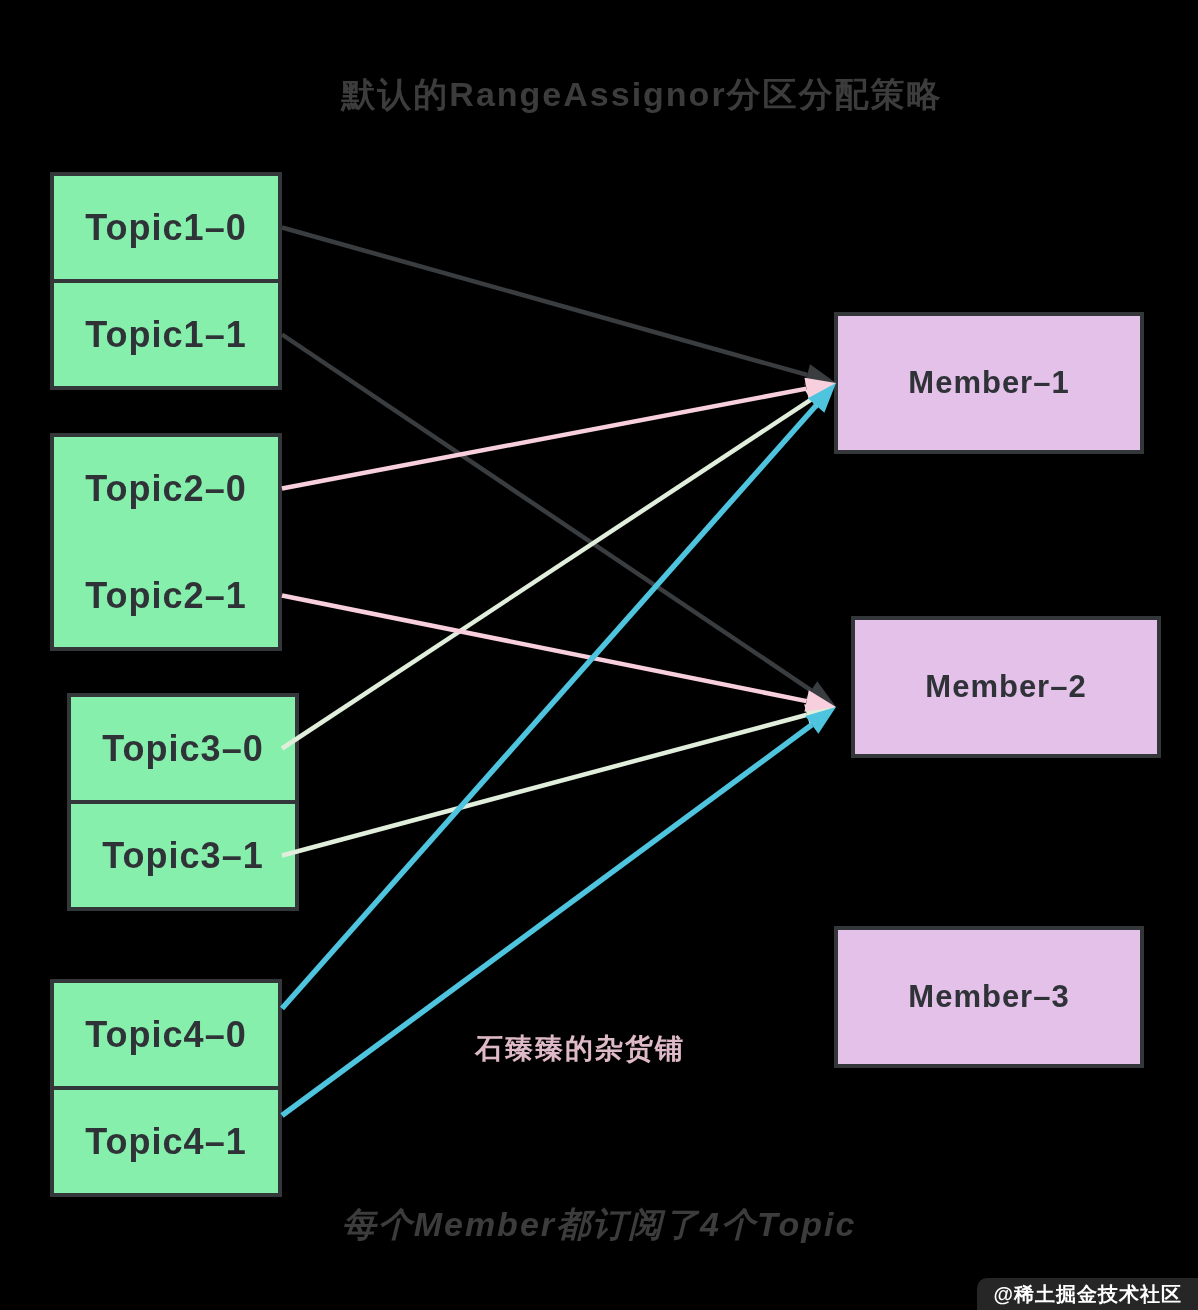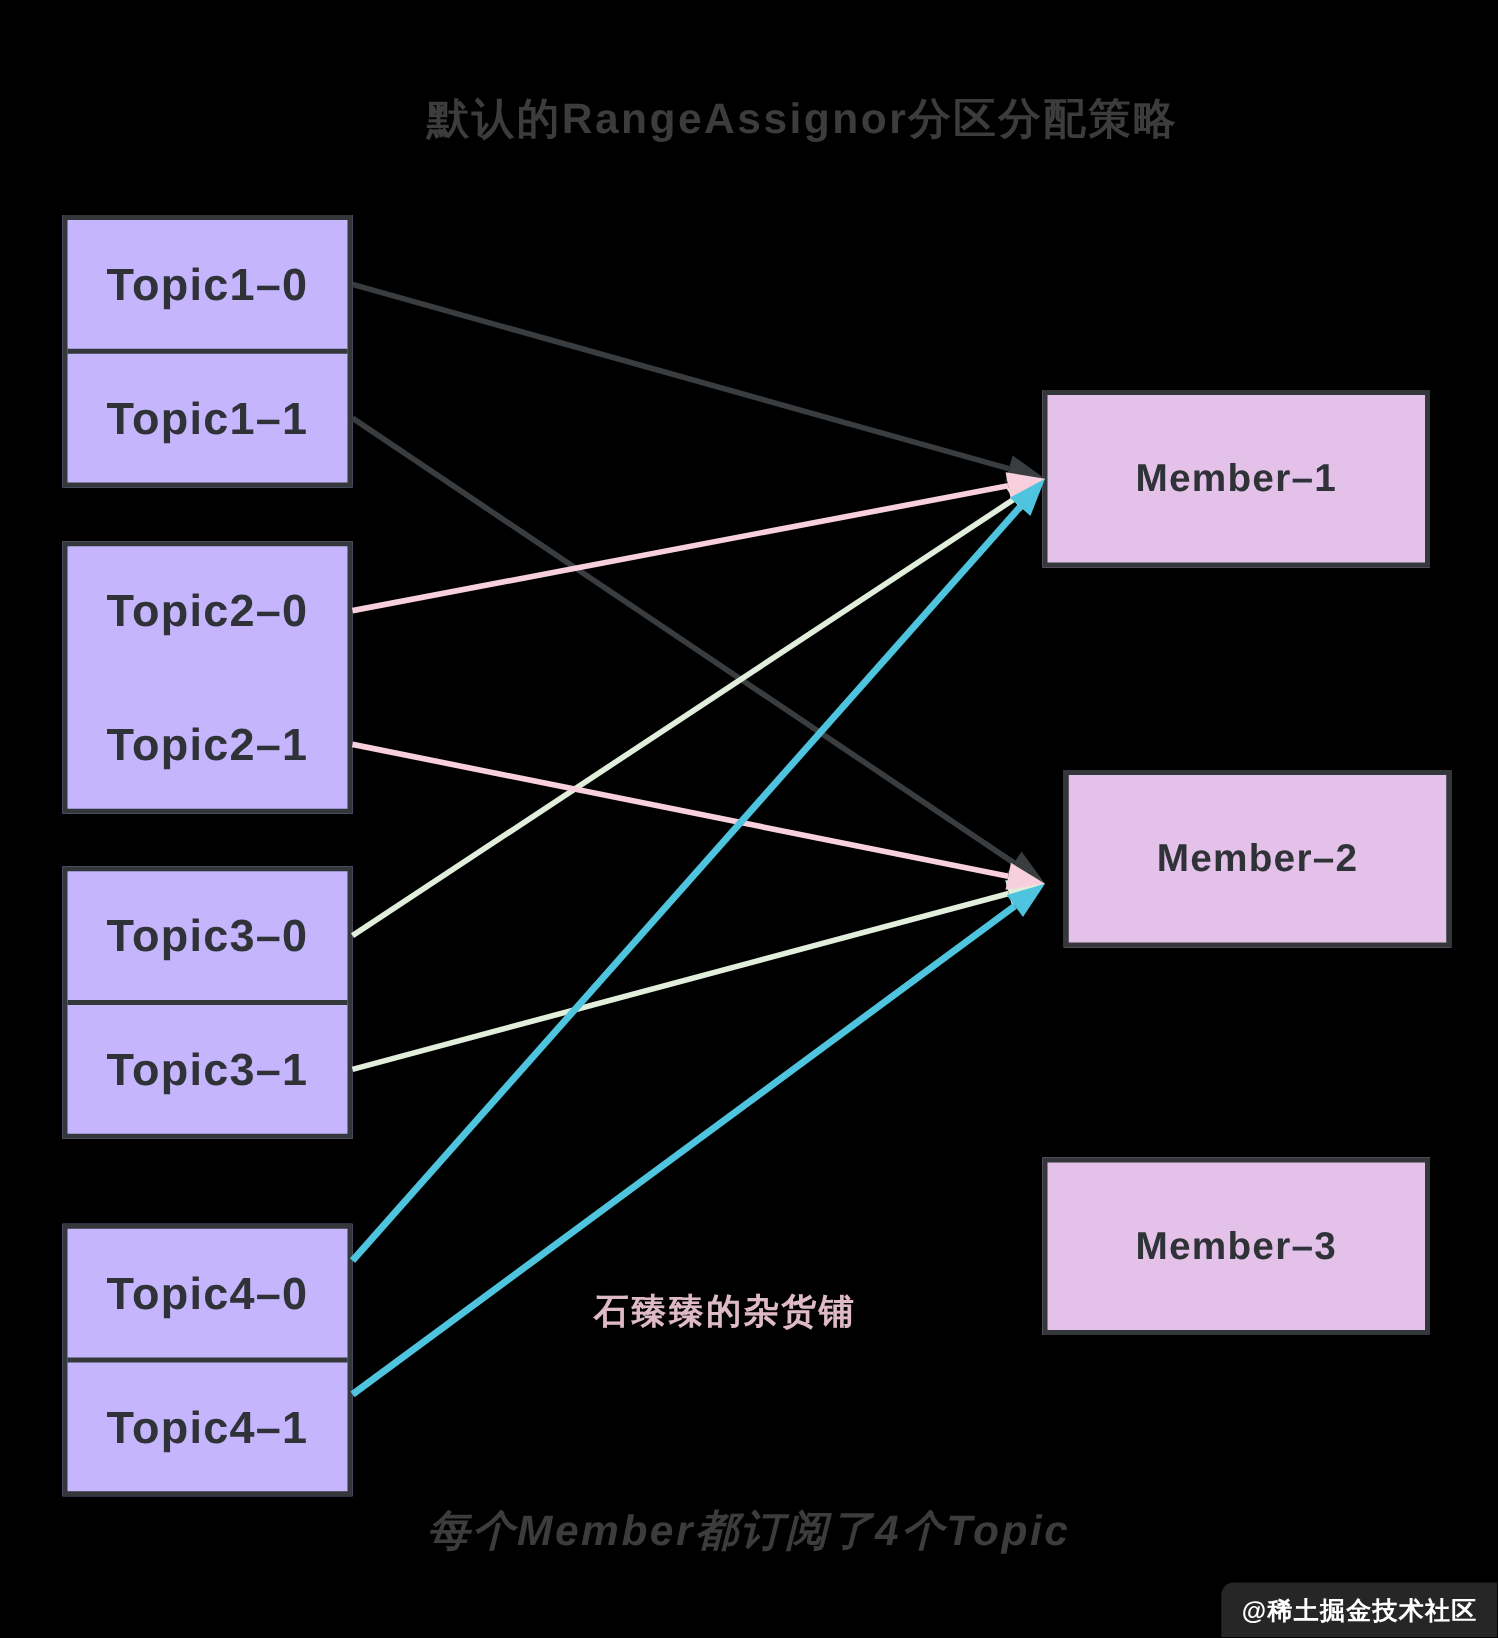--- a/index.html
+++ b/index.html
@@ -16,21 +16,21 @@
     font-size:34px;font-weight:700;
     letter-spacing:2px;
   }
   .title{top:72px;}
   .caption{top:1202px;}
   .topic-group{
     position:absolute;left:50px;width:232px;height:218px;
     border:4px solid #33373a;
     box-sizing:border-box;
     display:flex;flex-direction:column;
-    background:#c4b5fd;
+    background:#86efac;
   }
   .topic-cell{
     flex:1;
     display:flex;align-items:center;justify-content:center;
     font-size:36px;font-weight:600;letter-spacing:1px;
     color:#2f3338;
   }
   .topic-divider{height:4px;background:#33373a;flex:0 0 4px;}
   .member-box{
     position:absolute;left:834px;width:310px;height:142px;
@@ -45,21 +45,21 @@
     position:absolute;left:0;top:0;width:1198px;height:1310px;
     z-index:5;pointer-events:none;
   }
   .author-watermark{
     position:absolute;left:0;top:1030px;width:1160px;
     text-align:center;
     font-size:28px;font-weight:700;letter-spacing:2px;
     opacity:0.9;
   }
   .site-watermark{
-    position:absolute;right:0;bottom:0;height:44px;
+    position:absolute;right:0;bottom:0;height:32px;
     padding:0 16px;
     display:flex;align-items:center;
     background:rgba(70,70,70,0.55);
     border-radius:10px 0 0 0;
     color:#ffffff;
     font-size:20px;font-weight:700;letter-spacing:1px;
     z-index:8;
   }
   .layer{position:absolute;left:0;top:0;z-index:2;}
 </style>
@@ -74,21 +74,21 @@
       <div class="topic-group" style="top: 172px;">
         <div class="topic-cell">Topic1–0</div>
         <div class="topic-divider"></div>
         <div class="topic-cell">Topic1–1</div>
       </div>
       <div class="topic-group" style="top: 433px; align-items: center;">
         <div class="topic-cell">Topic2–0</div>
         <div class="topic-divider"></div>
         <div class="topic-cell">Topic2–1</div>
       </div>
-      <div class="topic-group" style="top: 693px;">
+      <div class="topic-group" style="top: 693px; margin-left: 17px;">
         <div class="topic-cell">Topic3–0</div>
         <div class="topic-divider"></div>
         <div class="topic-cell">Topic3–1</div>
       </div>
       <div class="topic-group" style="top: 979px;">
         <div class="topic-cell">Topic4–0</div>
         <div class="topic-divider"></div>
         <div class="topic-cell">Topic4–1</div>
       </div>
     </div>

